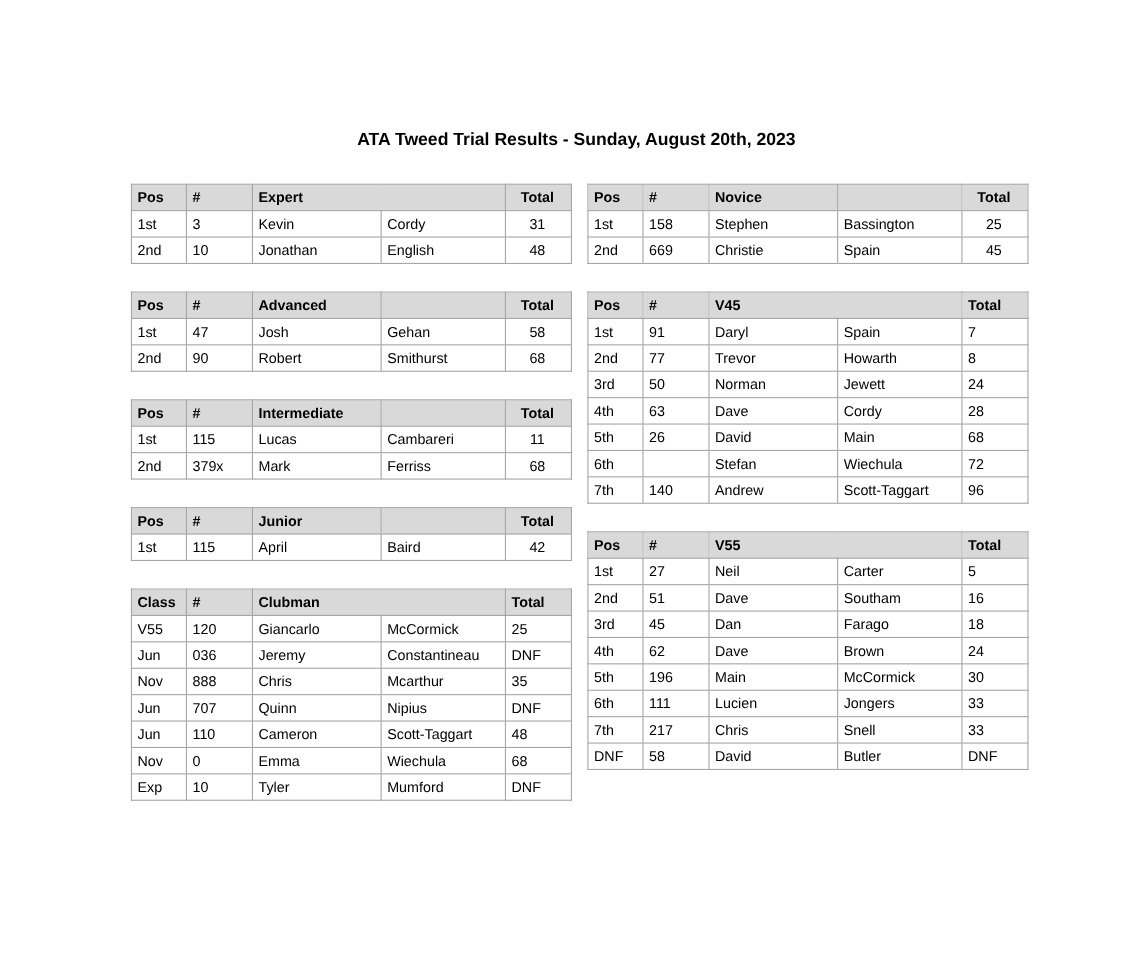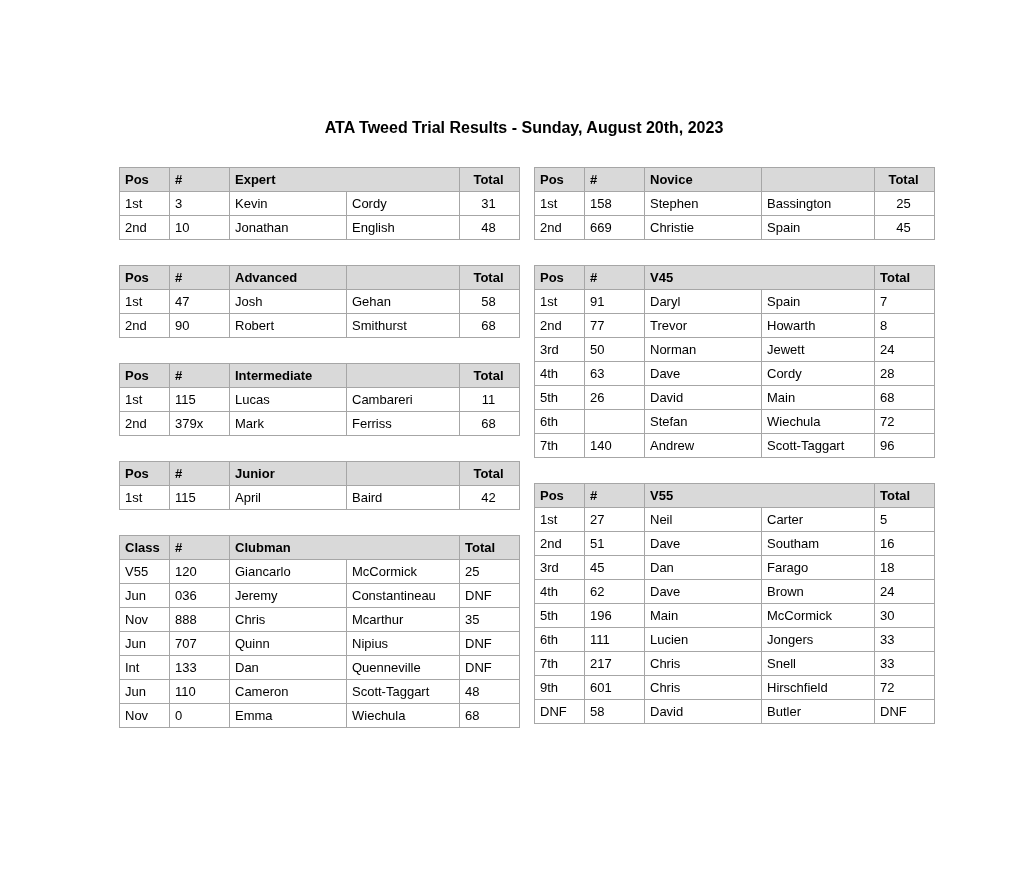--- a/index.html
+++ b/index.html
@@ -231,40 +231,40 @@
             <td class="total-col">35</td>
           </tr>
           <tr>
             <td>Jun</td>
             <td>707</td>
             <td>Quinn</td>
             <td>Nipius</td>
             <td class="total-col">DNF</td>
           </tr>
           <tr>
-            <td>Int</td>
-            <td>133</td>
-            <td>Dan</td>
-            <td>Quenneville</td>
-            <td class="total-col">DNF</td>
-          </tr>
-          <tr>
             <td>Jun</td>
             <td>110</td>
             <td>Cameron</td>
             <td>Scott-Taggart</td>
             <td class="total-col">48</td>
           </tr>
           <tr>
             <td>Nov</td>
             <td>0</td>
             <td>Emma</td>
             <td>Wiechula</td>
             <td class="total-col">68</td>
           </tr>
+          <tr>
+            <td>Exp</td>
+            <td>10</td>
+            <td>Tyler</td>
+            <td>Mumford</td>
+            <td class="total-col">DNF</td>
+          </tr>
         </tbody>
       </table>
     </div>
   <div class="col col-right">
       <table class="results total-center">
         <colgroup>
           <col style="width: 50px;">
           <col style="width: 60px;">
           <col style="width: 117px;">
           <col style="width: 113px;">
@@ -424,27 +424,20 @@
             <td class="total-col">33</td>
           </tr>
           <tr>
             <td>7th</td>
             <td>217</td>
             <td>Chris</td>
             <td>Snell</td>
             <td class="total-col">33</td>
           </tr>
           <tr>
-            <td>9th</td>
-            <td>601</td>
-            <td>Chris</td>
-            <td>Hirschfield</td>
-            <td class="total-col">72</td>
-          </tr>
-          <tr>
             <td>DNF</td>
             <td>58</td>
             <td>David</td>
             <td>Butler</td>
             <td class="total-col">DNF</td>
           </tr>
         </tbody>
       </table>
     </div>
 </div>

